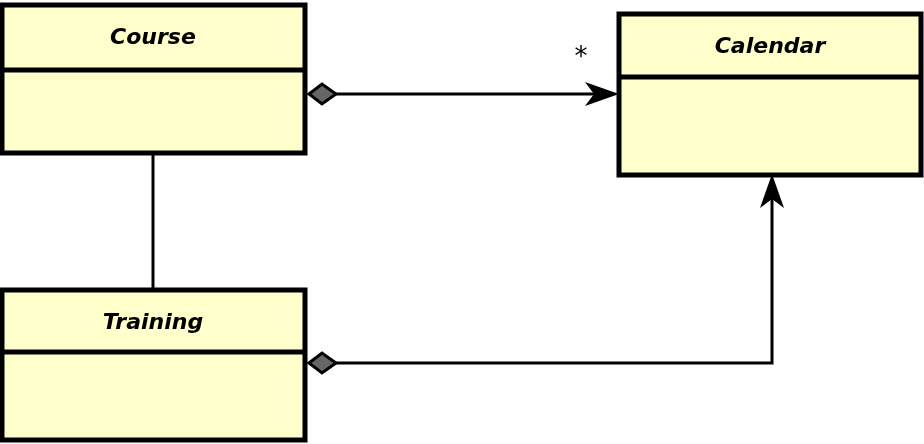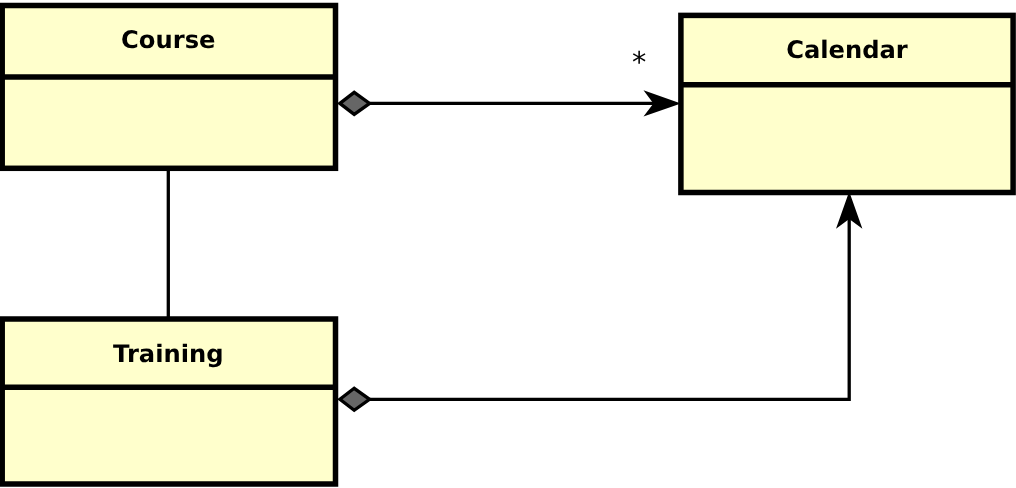--- a/index.html
+++ b/index.html
@@ -12,20 +12,21 @@
     width: 924px;
     height: 444px;
     font-family: "DejaVu Sans", "Liberation Sans", sans-serif;
     overflow: hidden;
   }
   #diagram-canvas {
     position: relative;
     width: 924px;
     height: 444px;
     background: #ffffff;
+    font-style: italic;
   }
   svg#uml-svg {
     position: absolute;
     top: 0;
     left: 0;
     width: 924px;
     height: 444px;
     display: block;
   }
   .cls-box-rect {

